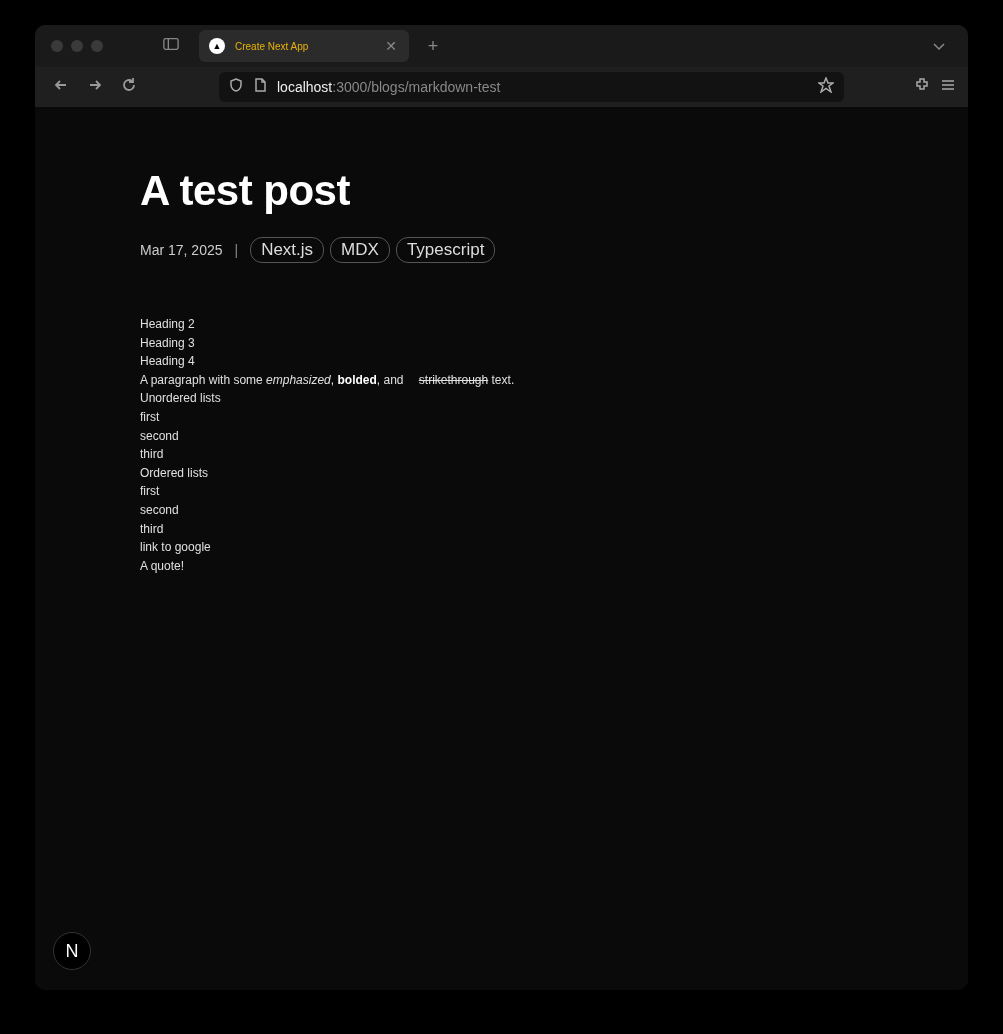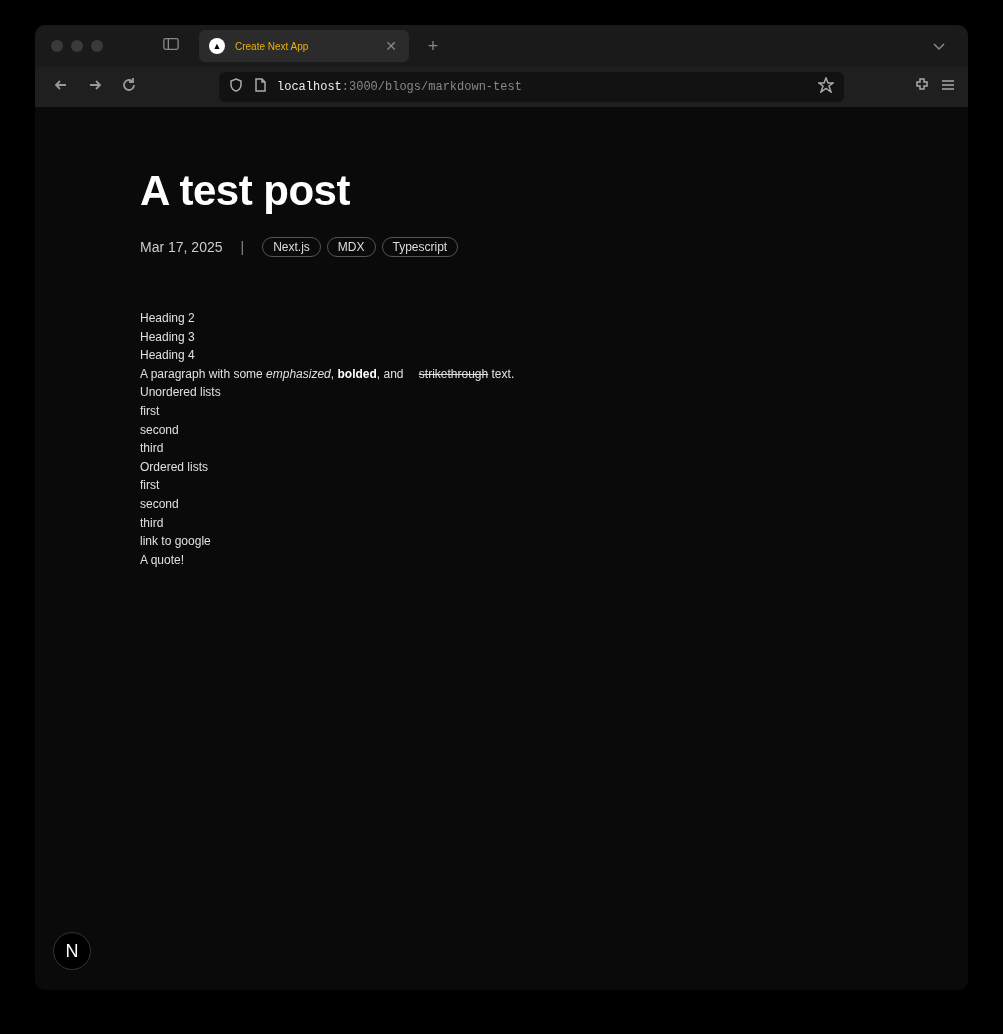--- a/index.html
+++ b/index.html
@@ -150,22 +150,22 @@
     .url-icon svg {
       width: 14px;
       height: 14px;
       stroke: #aaa;
       fill: none;
       stroke-width: 1.5;
     }
     .url-text {
       flex: 1;
       color: #888;
-      font-size: 12px;
-      font-family: Liberation Mono, monospace;
+      font-size: 14px;
+      font-family: Liberation Sans, sans-serif;
     }
     .url-text .host {
       color: #eee;
       font-weight: 500;
     }
     .bookmark-icon svg {
       width: 16px;
       height: 16px;
       stroke: #aaa;
       fill: none;
@@ -194,39 +194,39 @@
     .post-title {
       font-size: 42px;
       font-weight: 800;
       color: #fff;
       margin-bottom: 22px;
       letter-spacing: -0.5px;
     }
     .post-meta {
       display: flex;
       align-items: center;
-      gap: 18px;
+      gap: 12px;
       margin-bottom: 52px;
       font-size: 14px;
     }
     .post-date {
       color: #ccc;
     }
     .meta-sep {
       color: #888;
     }
     .tags {
       display: flex;
       gap: 6px;
     }
     .tag {
       border: 1px solid #555;
       border-radius: 12px;
       padding: 2px 10px;
-      font-size: 12px;
+      font-size: 17px;
       color: #ddd;
     }
     .post-body {
       font-size: 12px;
       line-height: 1.55;
       color: #e0e0e0;
     }
     .post-body > div {
       margin: 0;
     }

